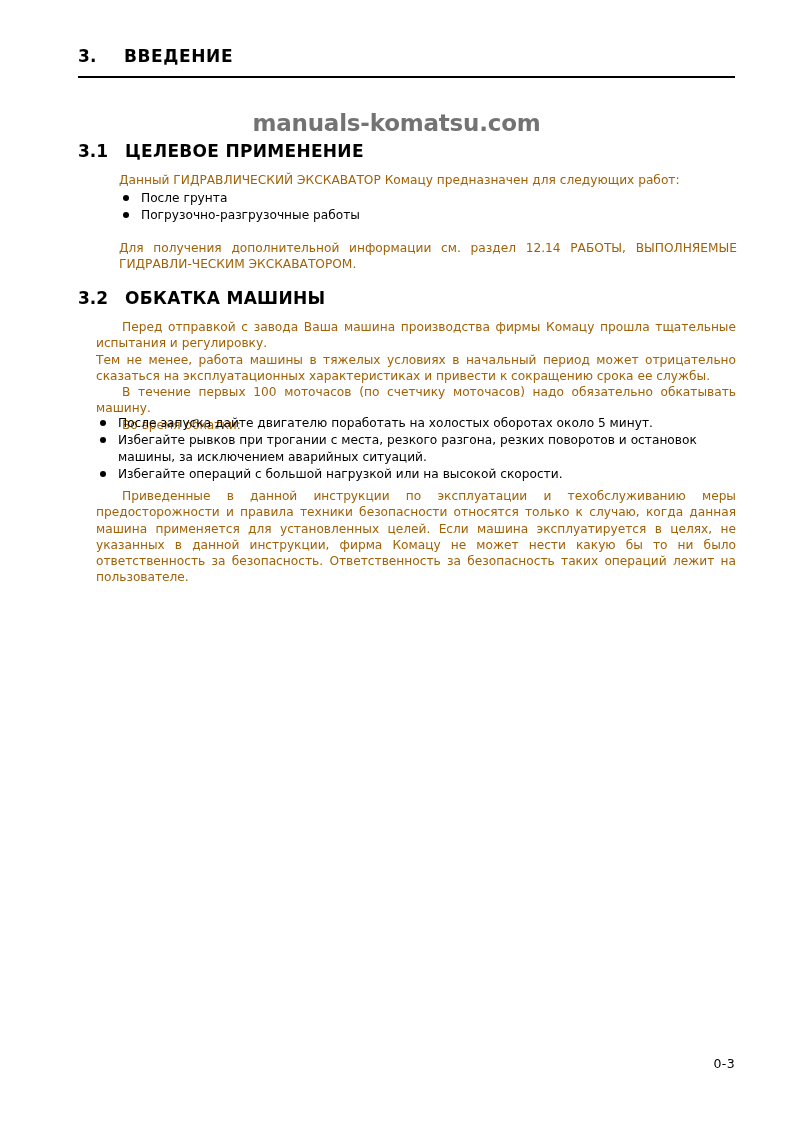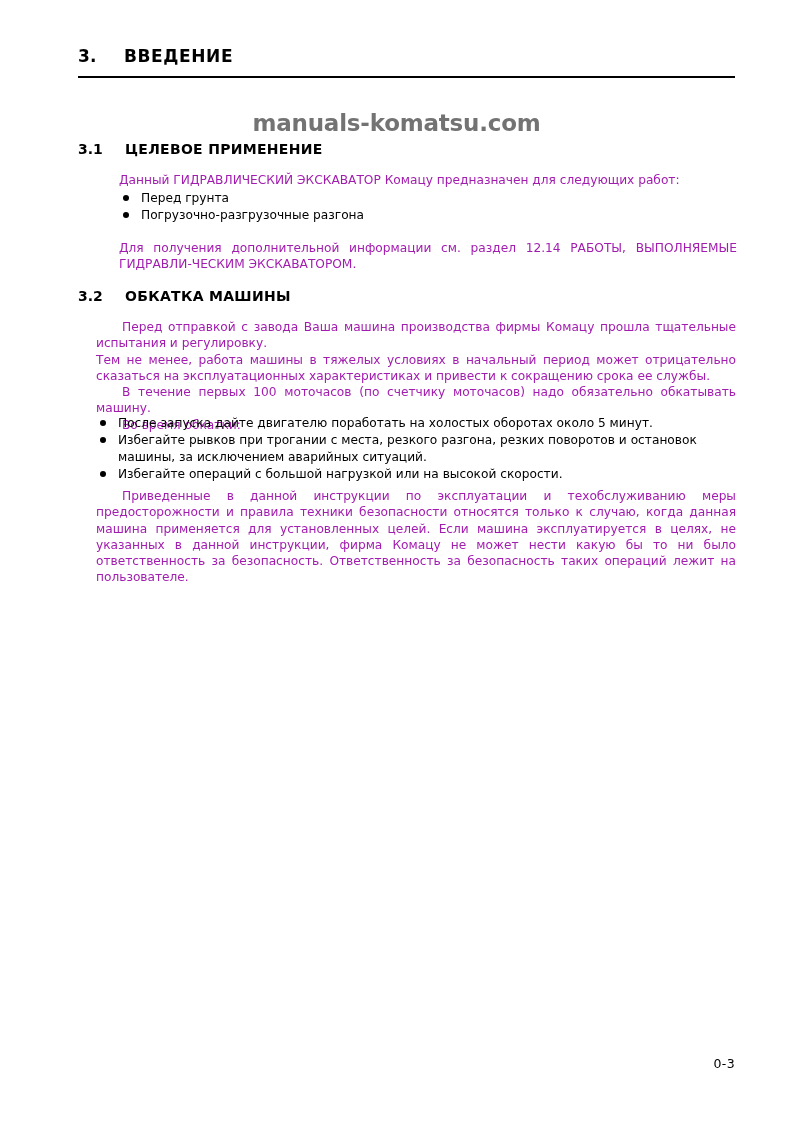--- a/index.html
+++ b/index.html
@@ -57,37 +57,37 @@
     font-weight: bold;
     font-size: 23px;
     color: #737373;
     letter-spacing: -0.2px;
   }
   .sec-head {
     position: absolute;
     display: flex;
     align-items: flex-start;
     font-weight: bold;
-    font-size: 14px;
+    font-size: 17px;
   }
   .sec-num {
     width: 47px;
     margin-left: 0px;
   }
   .sec-title {
     letter-spacing: 0.3px;
   }
   #sec31 { left: 78px; top: 141px; }
   #sec32 { left: 78px; top: 288px; }
 
   .body-text {
     position: absolute;
     font-size: 12.2px;
     line-height: 16.3px;
-    color: #a21caf;
+    color: #a16207;
     text-align: justify;
   }
   .indent {
     text-indent: 26px;
   }
   .bullet-list {
     position: absolute;
     margin: 0;
     padding: 0;
     list-style: none;
@@ -140,22 +140,22 @@
   <div class="watermark">manuals-komatsu.com</div>
 
   <div class="sec-head" id="sec31">
     <span class="sec-num">3.1</span>
     <span class="sec-title">ЦЕЛЕВОЕ ПРИМЕНЕНИЕ</span>
   </div>
 
   <div class="body-text" id="p311">Данный ГИДРАВЛИЧЕСКИЙ ЭКСКАВАТОР Комацу предназначен для следующих работ:</div>
 
   <ul class="bullet-list" id="list311">
-    <li><span class="dot"></span><span>Перед грунта</span></li>
-    <li><span class="dot"></span><span>Погрузочно-разгрузочные разгона</span></li>
+    <li><span class="dot"></span><span>После грунта</span></li>
+    <li><span class="dot"></span><span>Погрузочно-разгрузочные работы</span></li>
   </ul>
 
   <div class="body-text" id="p312">Для получения дополнительной информации см. раздел 12.14 РАБОТЫ, ВЫПОЛНЯЕМЫЕ ГИДРАВЛИ-ЧЕСКИМ ЭКСКАВАТОРОМ.</div>
 
   <div class="sec-head" id="sec32">
     <span class="sec-num">3.2</span>
     <span class="sec-title">ОБКАТКА МАШИНЫ</span>
   </div>
 
   <div class="body-text" id="p321">

